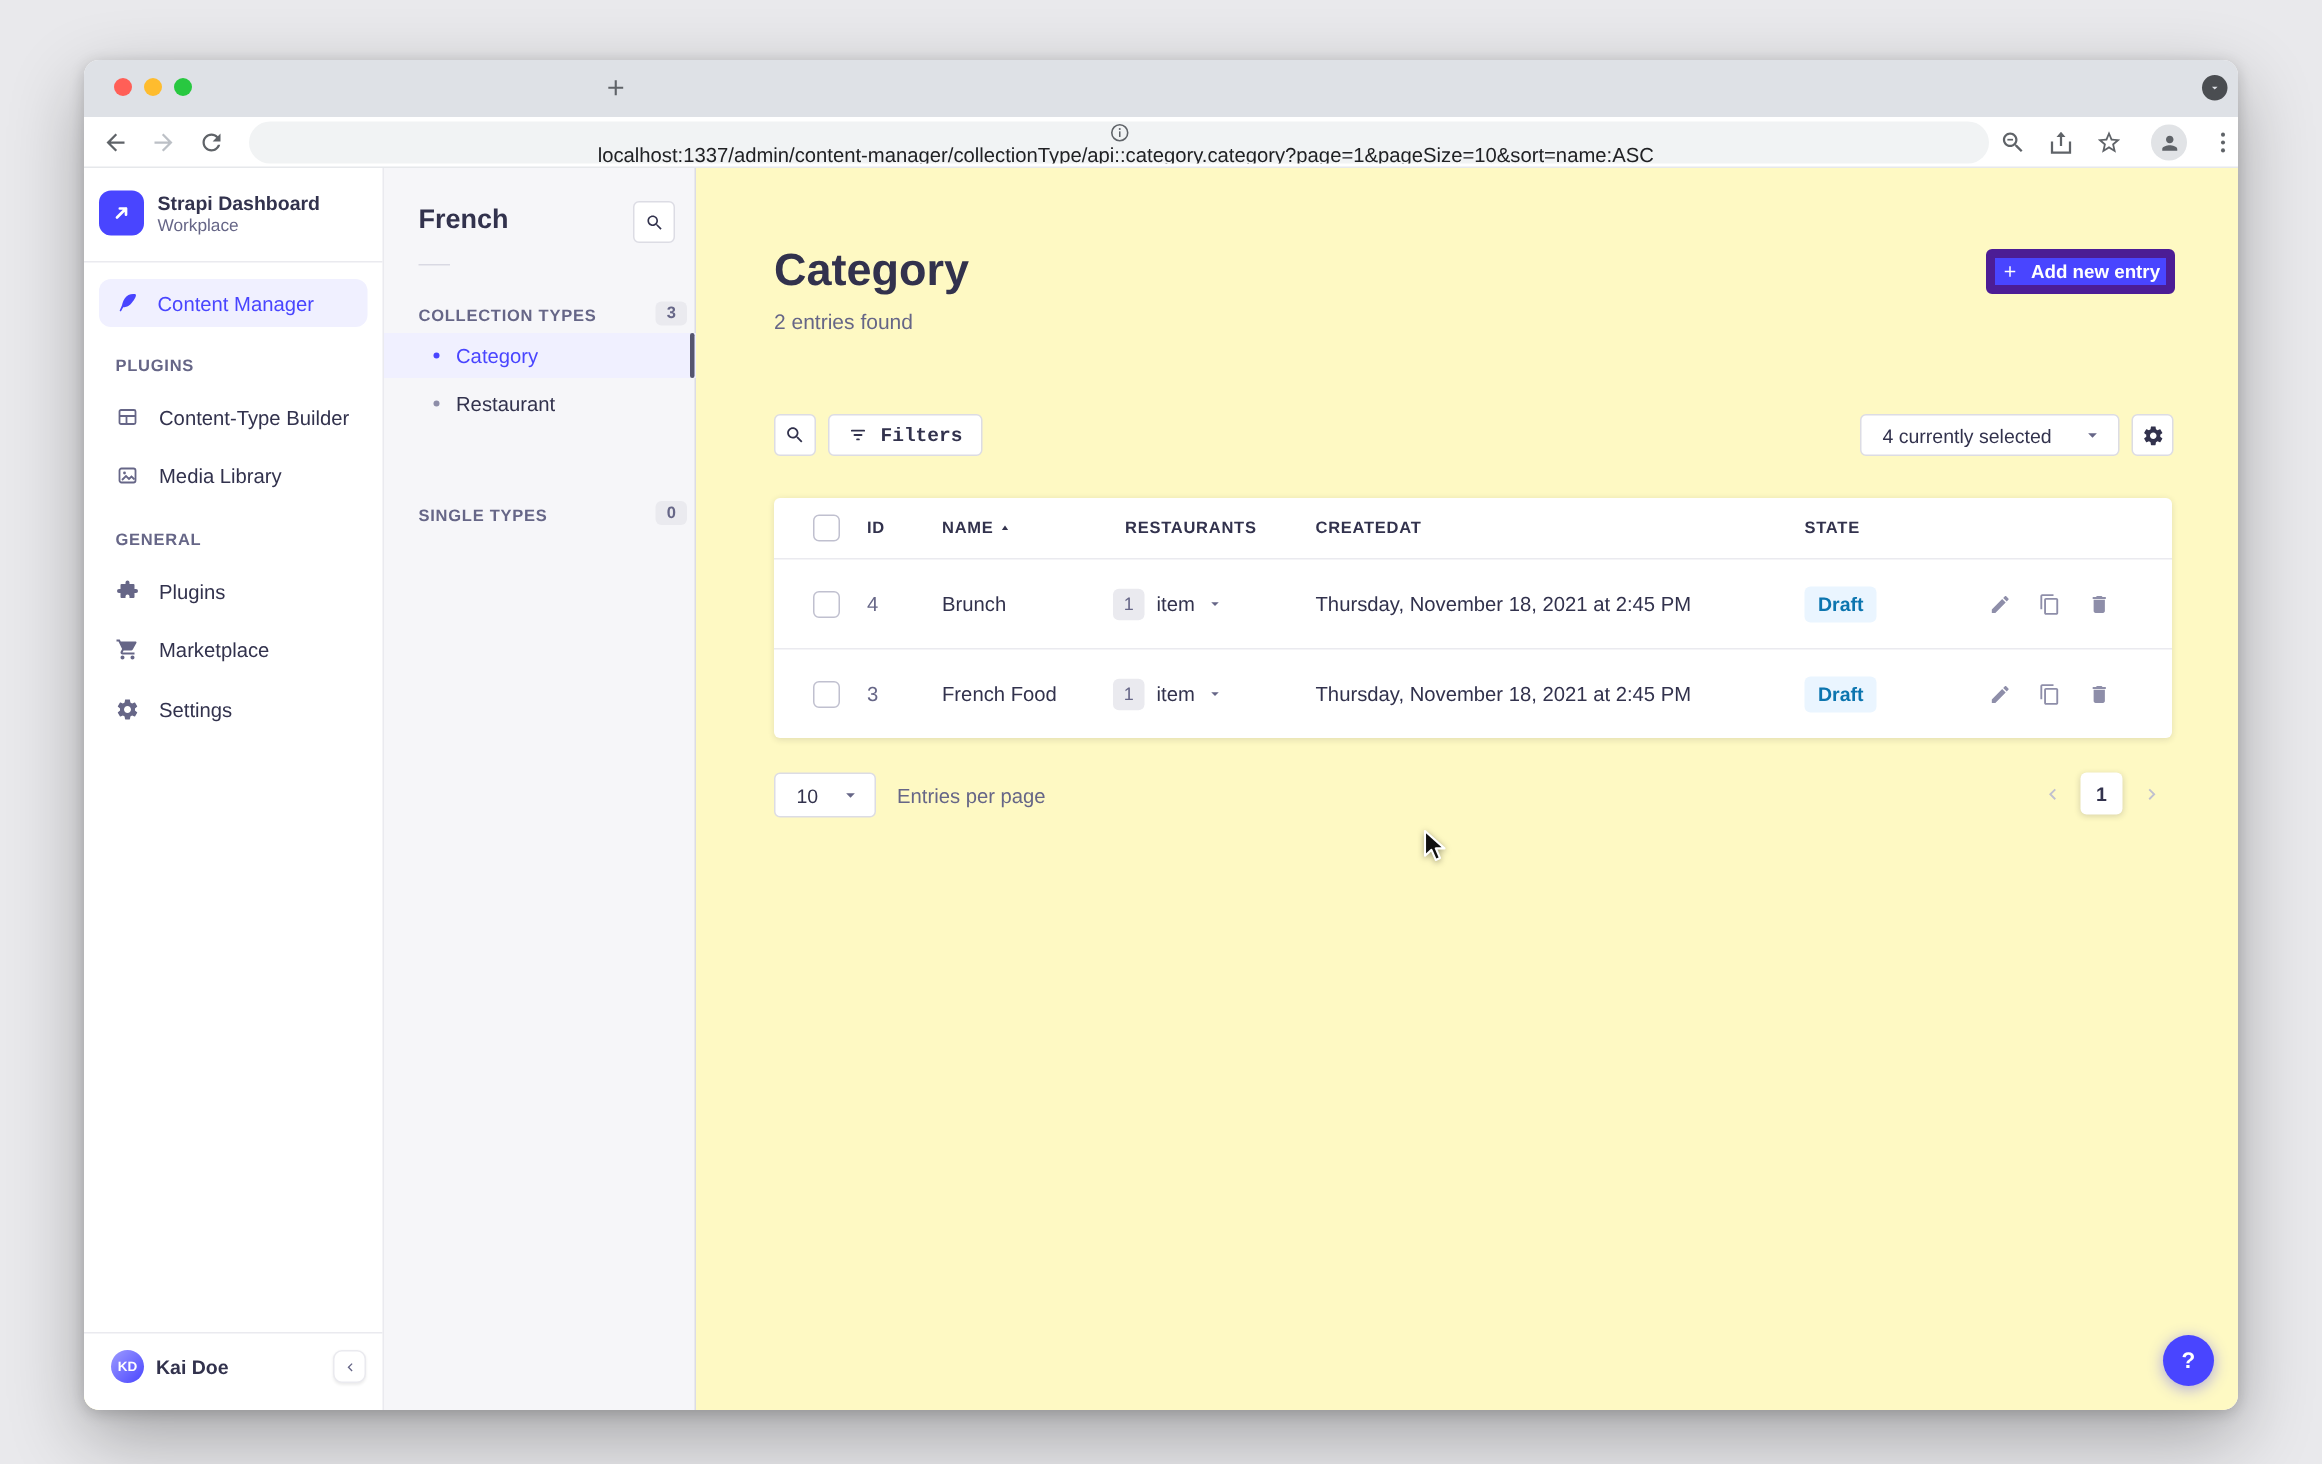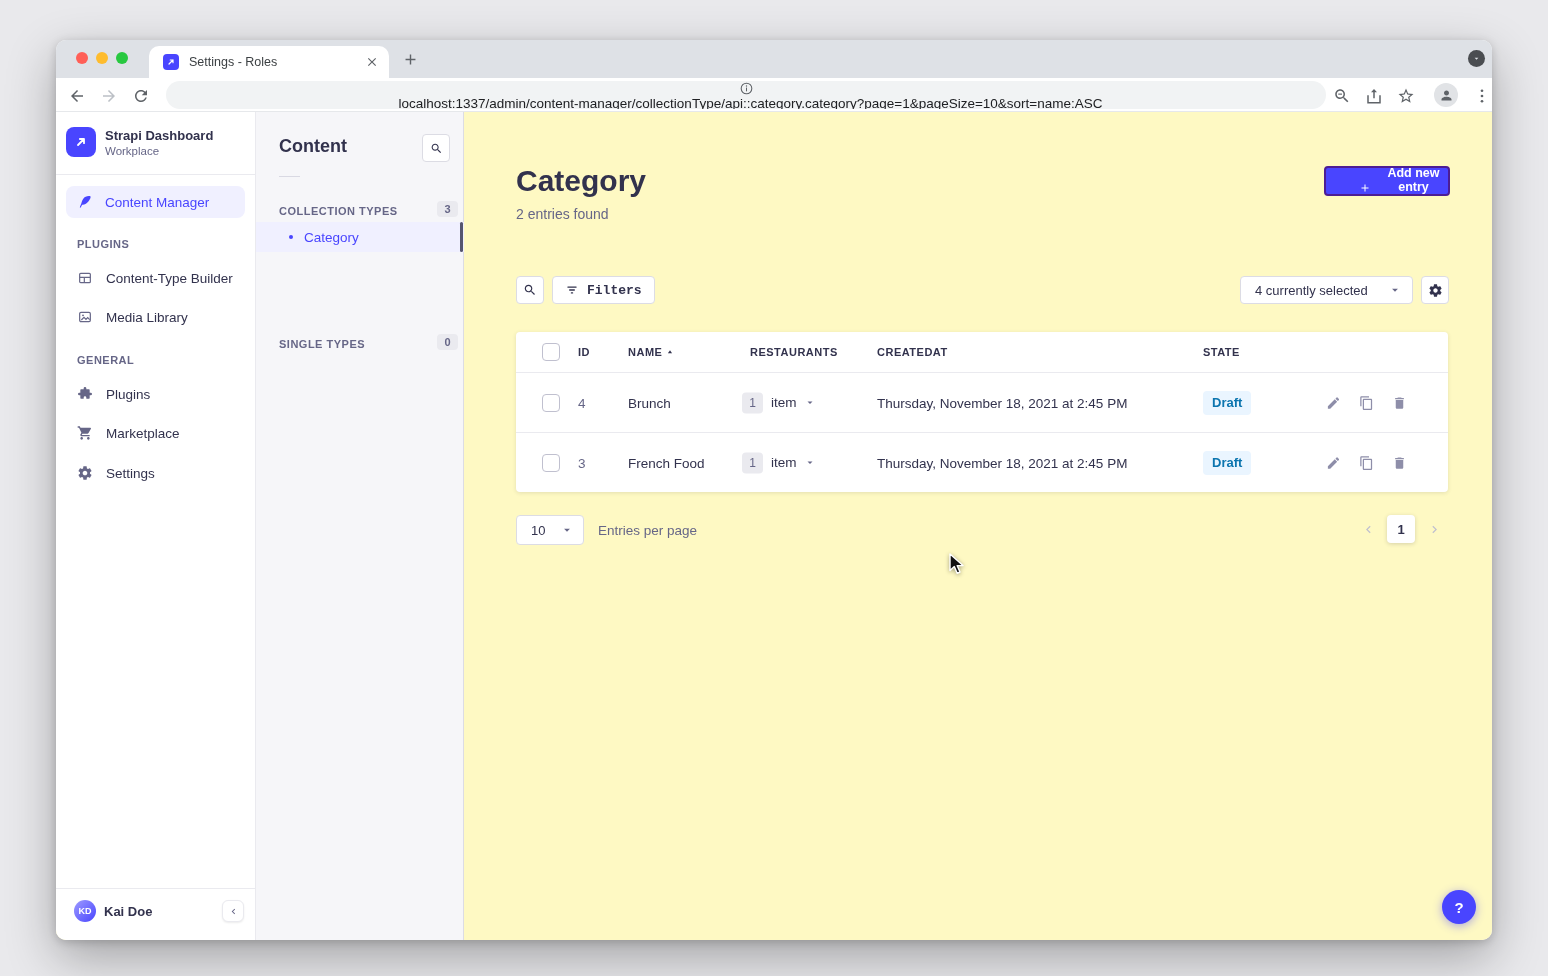--- a/index.html
+++ b/index.html
@@ -75,22 +75,22 @@
   .sn-item .bullet { width:4px; height:4px; border-radius:50%; background:#8e8ea9; flex:none; }
   .sn-item.active { background:#f0f0ff; color:#4945ff; font-weight:500; }
   .sn-item.active .bullet { background:#4945ff; }
   .scroll-thumb { position:absolute; left:204px; top:110px; width:3px; height:30px; border-radius:2px; background:#55556f; }
 
   
   .main { position:absolute; left:408px; top:0; right:0; height:100%; }
   .page-title { position:absolute; left:52px; top:52px; font-size:30px; font-weight:700; color:#32324d; }
   .entries-found { position:absolute; left:52px; top:94px; font-size:14px; color:#666687; }
   .add-btn { position:absolute; left:860px; top:54px; width:126px; height:30px; border-radius:4px;
-    background:#4945ff; color:#fff; font-size:12.5px; font-weight:600; display:flex; align-items:flex-end;
-    justify-content:center; gap:8px; border:2px solid #4c1d95;padding-left:33px; }
+    background:#4945ff; color:#fff; font-size:12.5px; font-weight:600; display:flex; align-items:center;
+    justify-content:center; gap:8px; border:6px solid #4c1d95; }
 
   .tool-btn { position:absolute; top:164px; height:28px; border-radius:4px; background:#fff;
     border:1px solid #dcdce4; display:flex; align-items:center; justify-content:center; color:#32324d; }
   .search-btn { left:52px; width:28px; }
   .filters-btn { left:88px; padding:0 12px; gap:8px; font-size:13px; font-weight:600;font-family:Liberation Mono, monospace; }
   .fields-select { position:absolute; left:776px; top:164px; width:173px; height:28px; border-radius:4px;
     background:#fff; border:1px solid #dcdce4; display:flex; align-items:center; padding:0 10px 0 14px;
     font-size:13px; color:#32324d; }
   .fields-select .ic { margin-left:auto; color:#666687; }
   .gear-btn { left:957px; width:28px; }
@@ -227,33 +227,20 @@
   </defs>
 </svg>
 
 <div class="stage">
   <div class="window">
 
     <div class="tabstrip">
       <div class="tl tl-red"></div>
       <div class="tl tl-yellow"></div>
       <div class="tl tl-green"></div>
-      <div class="tab">
-        <span class="favicon">
-            <svg class="ic" width="12" height="12">
-              <use href="#i-arrow"></use>
-            </svg>
-          </span>
-        <span class="tab-title">Settings - Roles</span>
-        <span class="tab-close">
-            <svg class="ic" width="14" height="14">
-              <use href="#i-close"></use>
-            </svg>
-          </span>
-      </div>
       <span class="newtab"><svg class="ic" width="17" height="17">
             <use href="#i-plus"></use>
           </svg></span>
       <span class="tabsearch">
           <svg class="ic" width="9" height="9">
             <use href="#i-caret"></use>
           </svg>
         </span>
     </div>
 
@@ -355,36 +342,40 @@
         <span class="user-avatar">KD</span>
         <span class="user-name">Kai Doe</span>
         <span class="collapse-btn">
             <svg class="ic" width="11" height="11">
               <use href="#i-chevL"></use>
             </svg>
           </span>
       </aside>
 
       <aside class="subnav">
-        <div class="subnav-title">Content</div>
+        <div class="subnav-title">French</div>
         <span class="subnav-search">
             <svg class="ic" width="13" height="13">
               <use href="#i-search"></use>
             </svg>
           </span>
         <div class="subnav-divider"></div>
 
         <div class="group-header" style="top:93px">COLLECTION TYPES</div>
         <span class="group-badge" style="top:89px">3</span>
 
         <div class="sn-item active" style="top:110px">
           <span class="bullet"></span>
           <span>Category</span>
         </div>
         <span class="scroll-thumb"></span>
+        <div class="sn-item" style="top:142px">
+          <span class="bullet"></span>
+          <span>Restaurant</span>
+        </div>
 
         <div class="group-header" style="top:226px">SINGLE TYPES</div>
         <span class="group-badge" style="top:222px">0</span>
       </aside>
 
       <main class="main">
         <h1 class="page-title">Category</h1>
         <div class="entries-found">2 entries found</div>
         <button class="add-btn">
           <svg class="ic" width="12" height="12">

